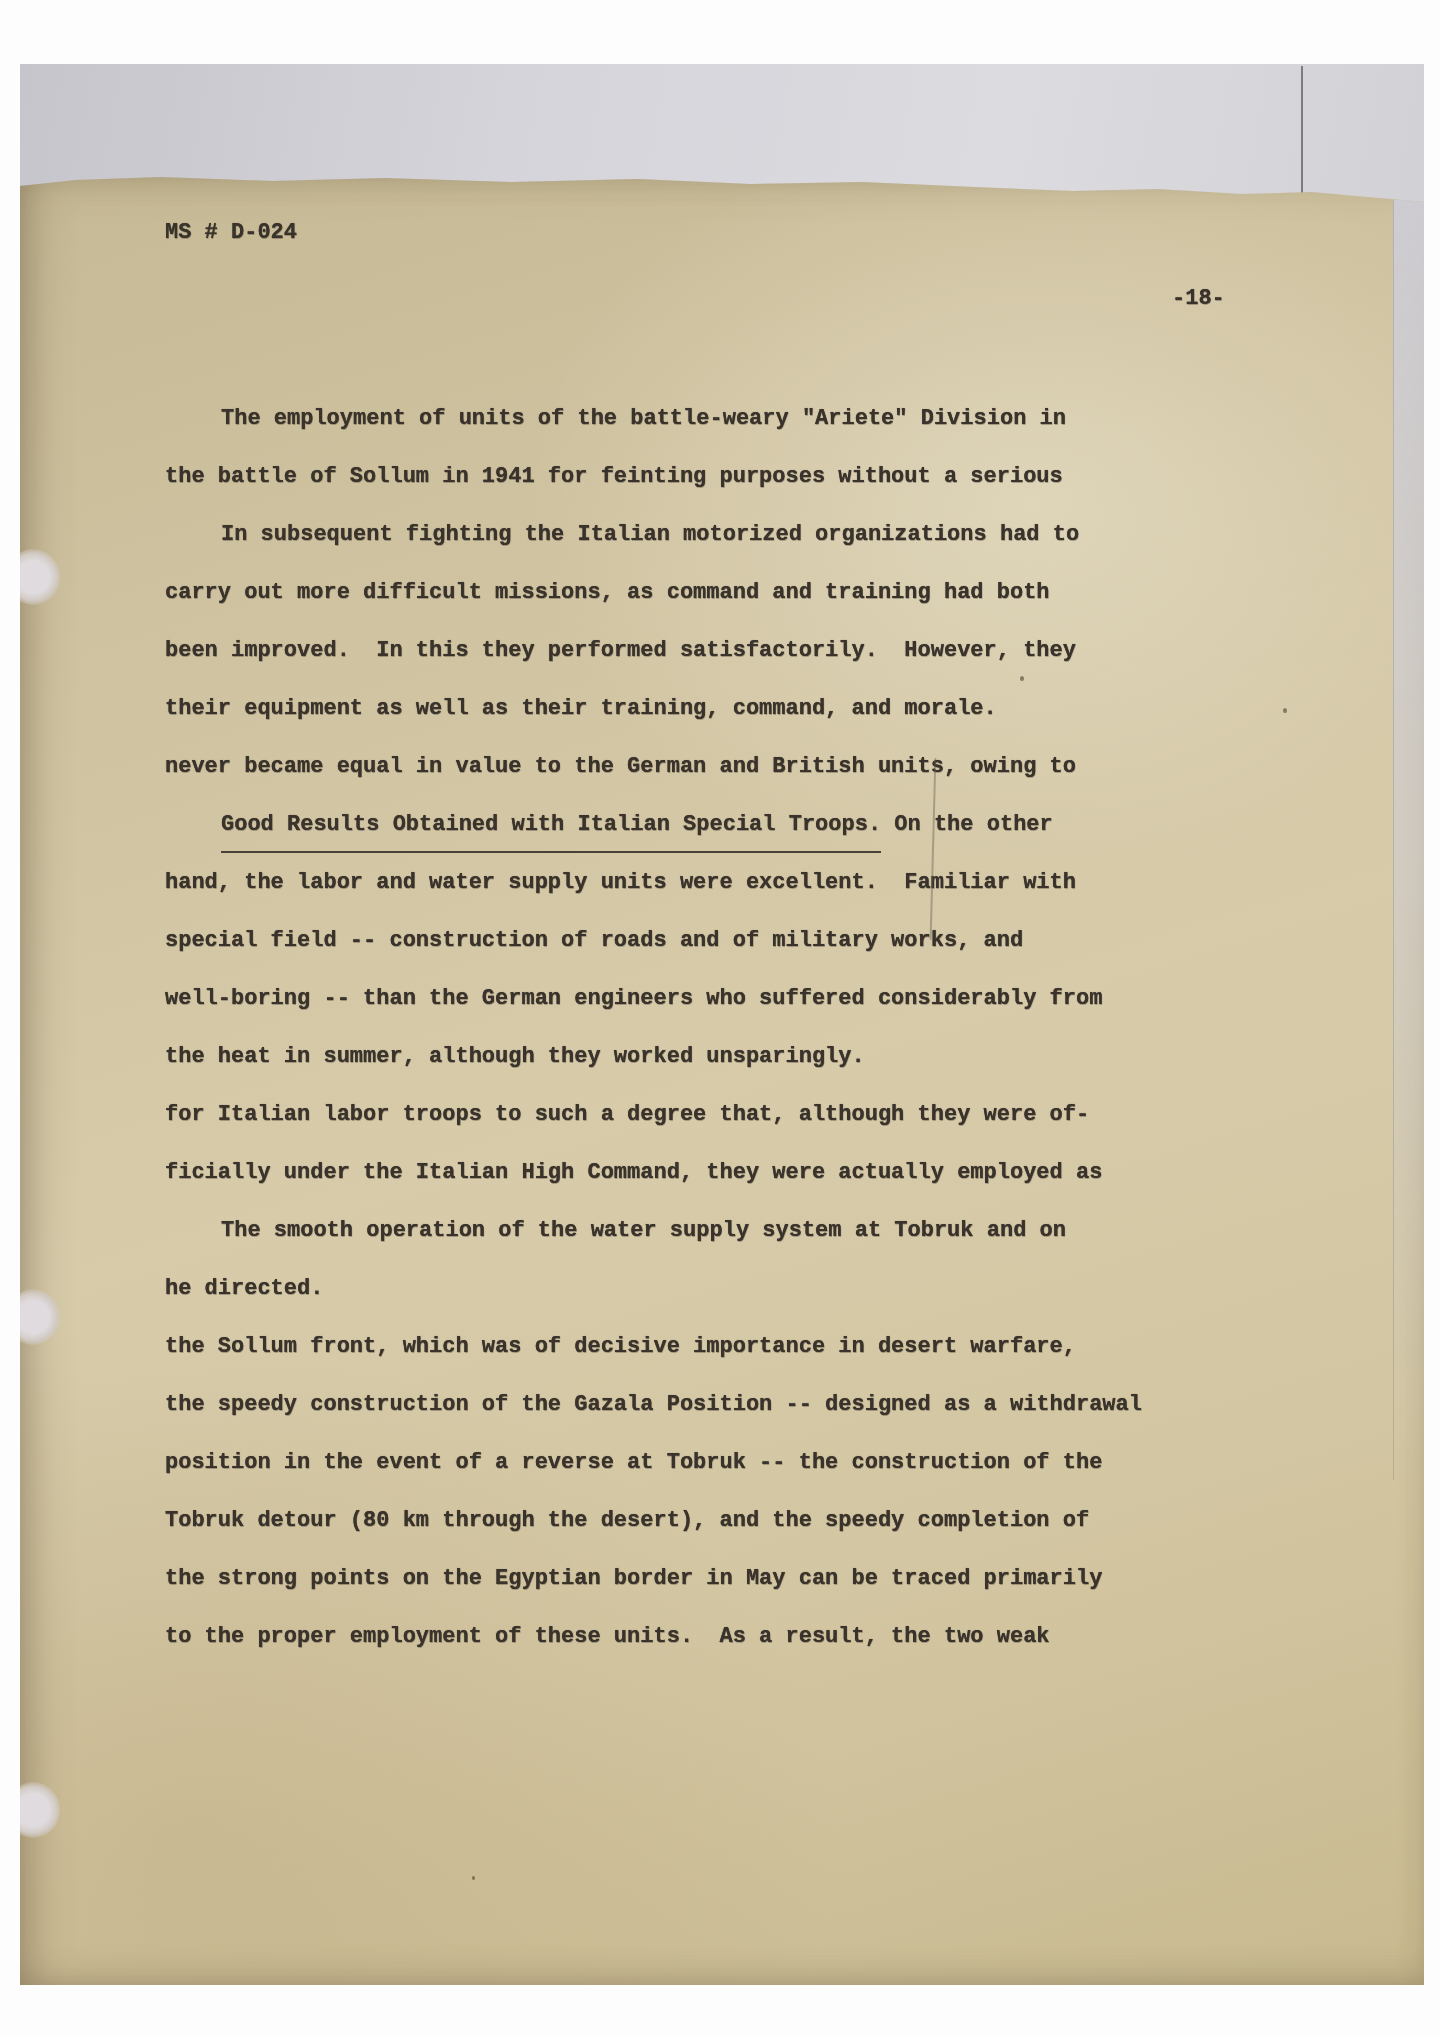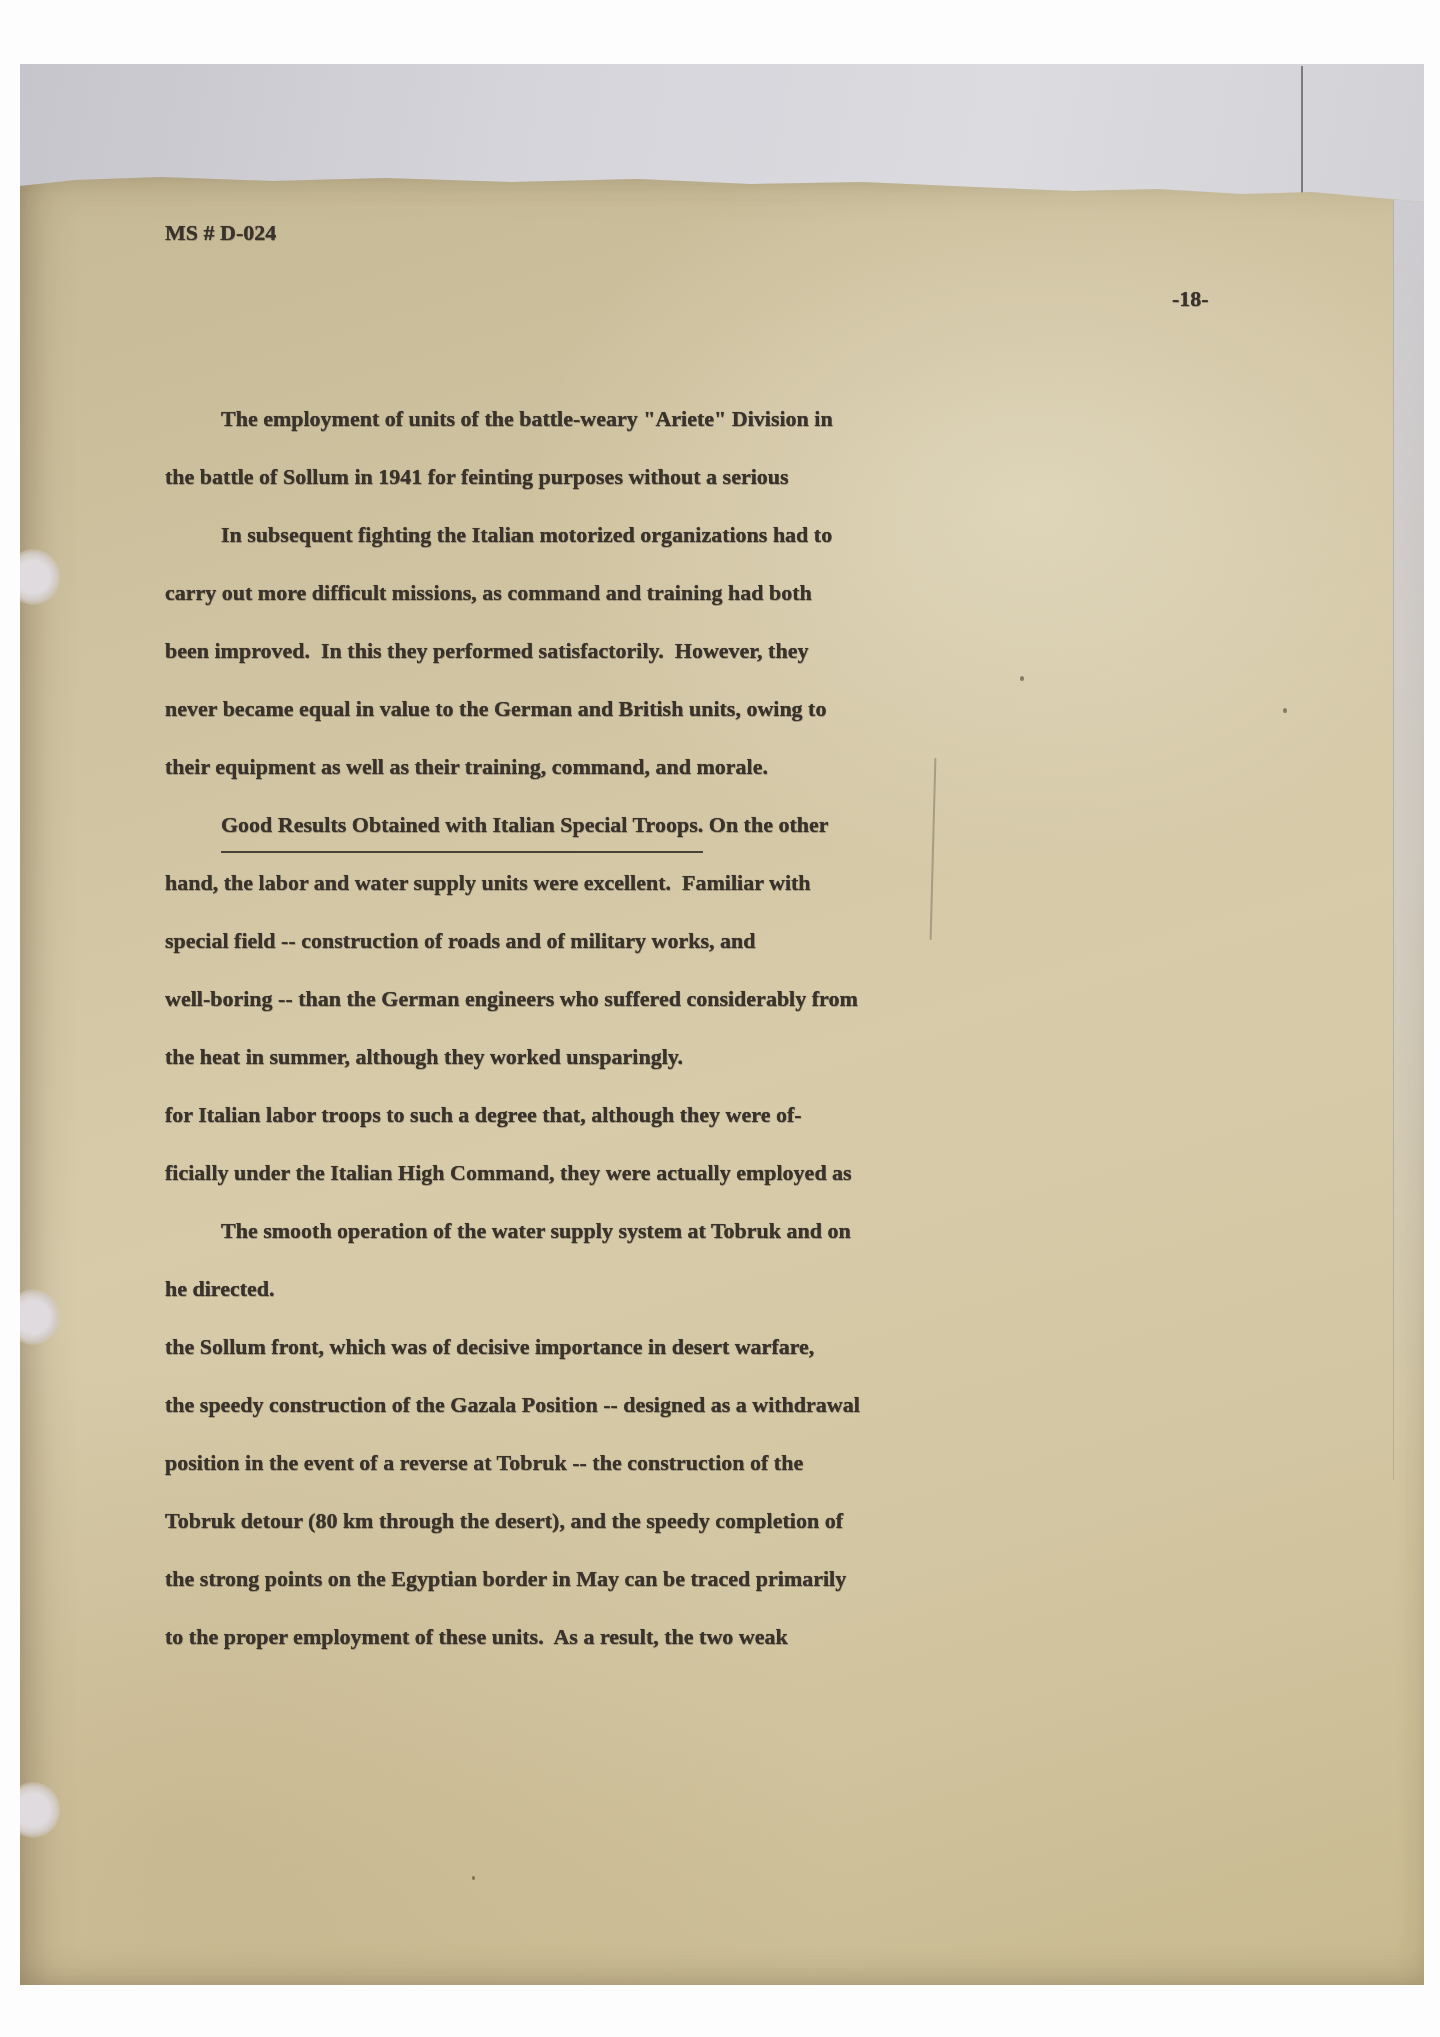--- a/index.html
+++ b/index.html
@@ -42,21 +42,20 @@
   .hole{
     position:absolute;left:-14px;width:54px;height:56px;border-radius:50%;
     background:radial-gradient(circle,#e0dbdf 0 42%,#d2cbc4 60%,rgba(205,195,175,0) 76%);
   }
   .hole-1{top:373px;}
   .hole-2{top:1113px;}
   .hole-3{top:1606px;}
   .ink{
     color:#3a332b;font-weight:bold;font-size:22px;
     text-shadow:0 0 .7px rgba(58,51,43,.9), .5px .5px .6px rgba(58,51,43,.30);
-    font-family:Liberation Serif, serif;
   }
   .header-left{position:absolute;left:145px;top:44px;white-space:pre;}
   .page-num{position:absolute;left:1152px;top:110px;white-space:pre;}
   .text-block{position:absolute;left:145px;top:214px;width:1040px;}
   .line{height:58px;line-height:58px;white-space:pre;}
   .line.indent{padding-left:56px;}
   .heading-underline{
     border-bottom:2px solid rgba(58,51,43,.9);
     padding-bottom:14px;
   }
@@ -89,22 +88,22 @@
     <div class="ink page-num">-18-</div>
 
     <div class="text-block ink">
 
       <div class="line indent">The employment of units of the battle-weary "Ariete" Division in</div>
       <div class="line">the battle of Sollum in 1941 for feinting purposes without a serious</div>
 
       <div class="line indent">In subsequent fighting the Italian motorized organizations had to</div>
       <div class="line">carry out more difficult missions, as command and training had both</div>
       <div class="line">been improved.  In this they performed satisfactorily.  However, they</div>
+      <div class="line">their equipment as well as their training, command, and morale.</div>
       <div class="line">never became equal in value to the German and British units, owing to</div>
-      <div class="line">their equipment as well as their training, command, and morale.</div>
 
       <div class="line indent"><span class="heading-underline">Good Results Obtained with Italian Special Troops.</span><span> On the other</span></div>
       <div class="line">hand, the labor and water supply units were excellent.  Familiar with</div>
       <div class="line">special field -- construction of roads and of military works, and</div>
       <div class="line">well-boring -- than the German engineers who suffered considerably from</div>
       <div class="line">the heat in summer, although they worked unsparingly.</div>
 
       <div class="line">for Italian labor troops to such a degree that, although they were of-</div>
       <div class="line">ficially under the Italian High Command, they were actually employed as</div>
       <div class="line indent">The smooth operation of the water supply system at Tobruk and on</div>

